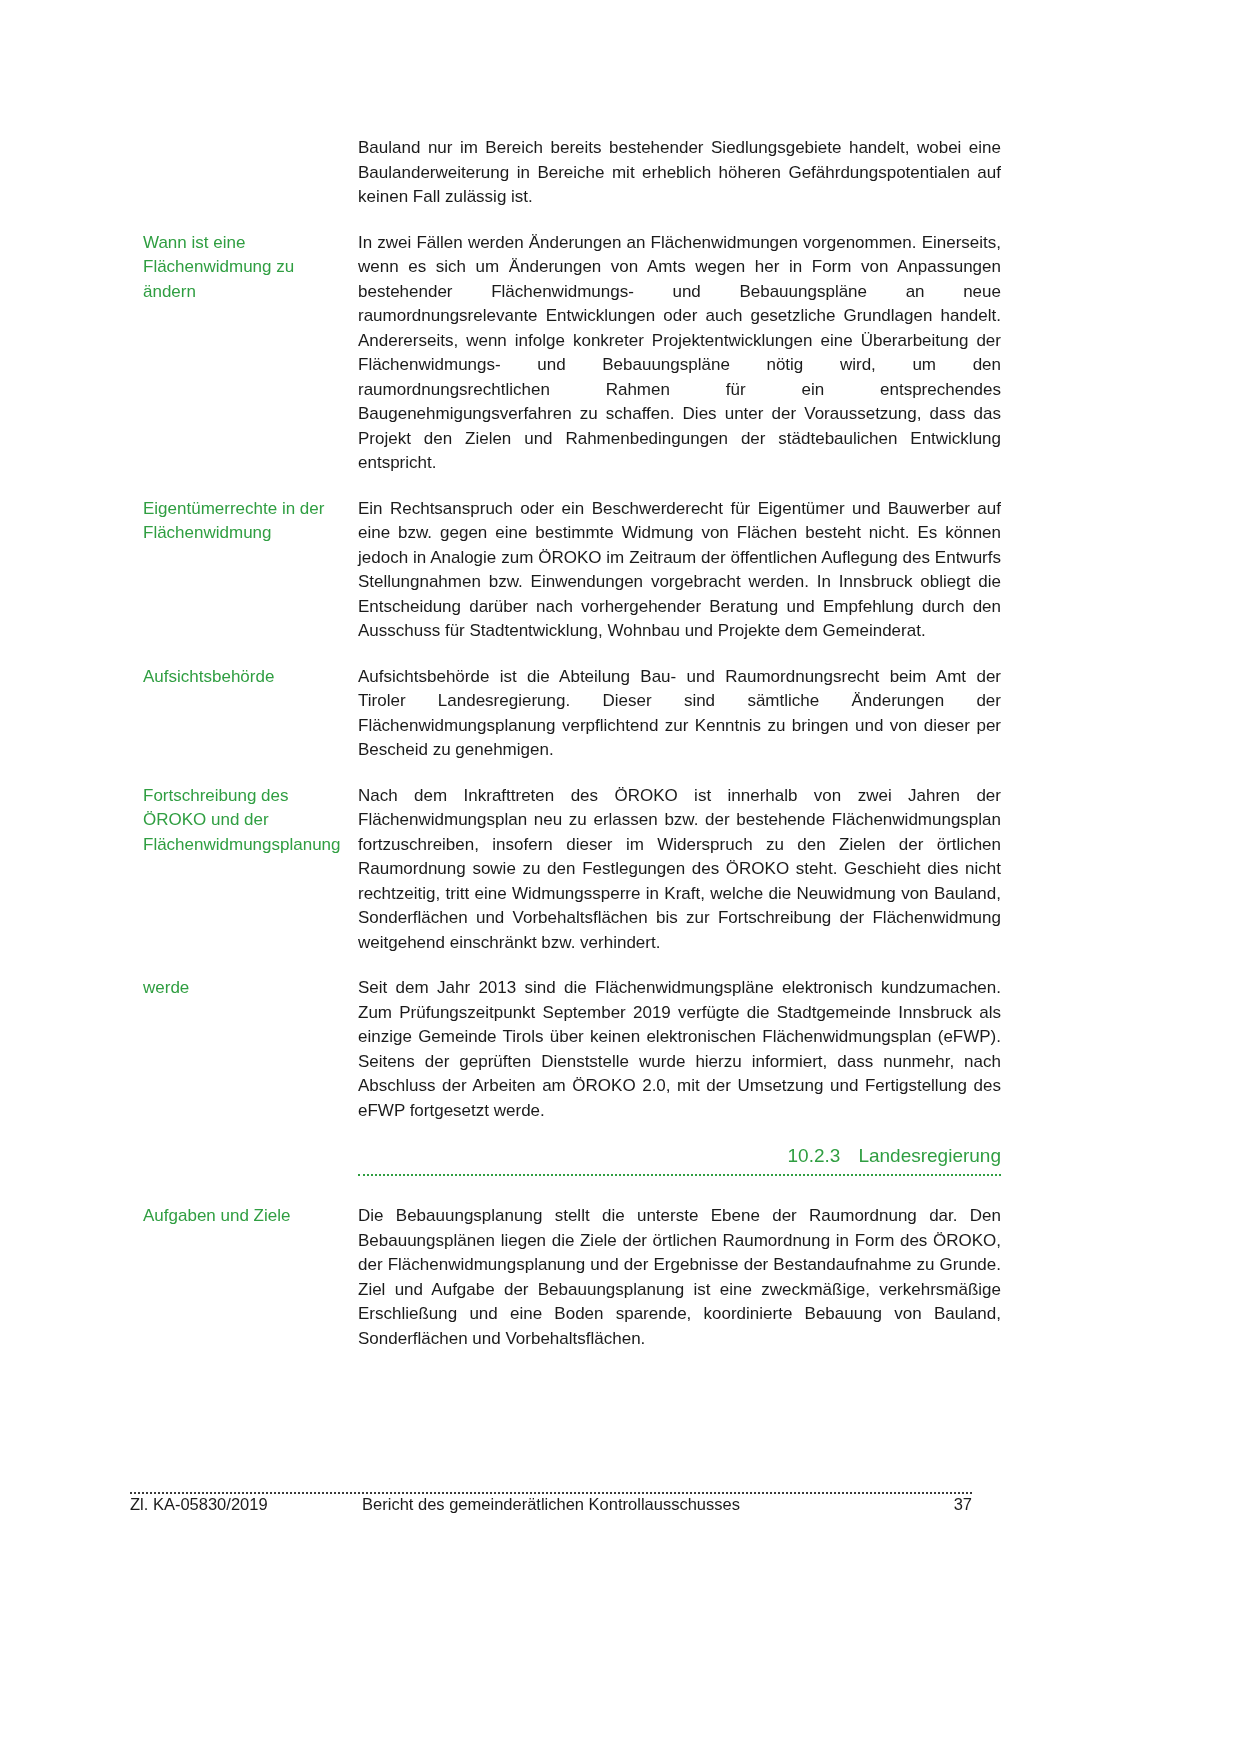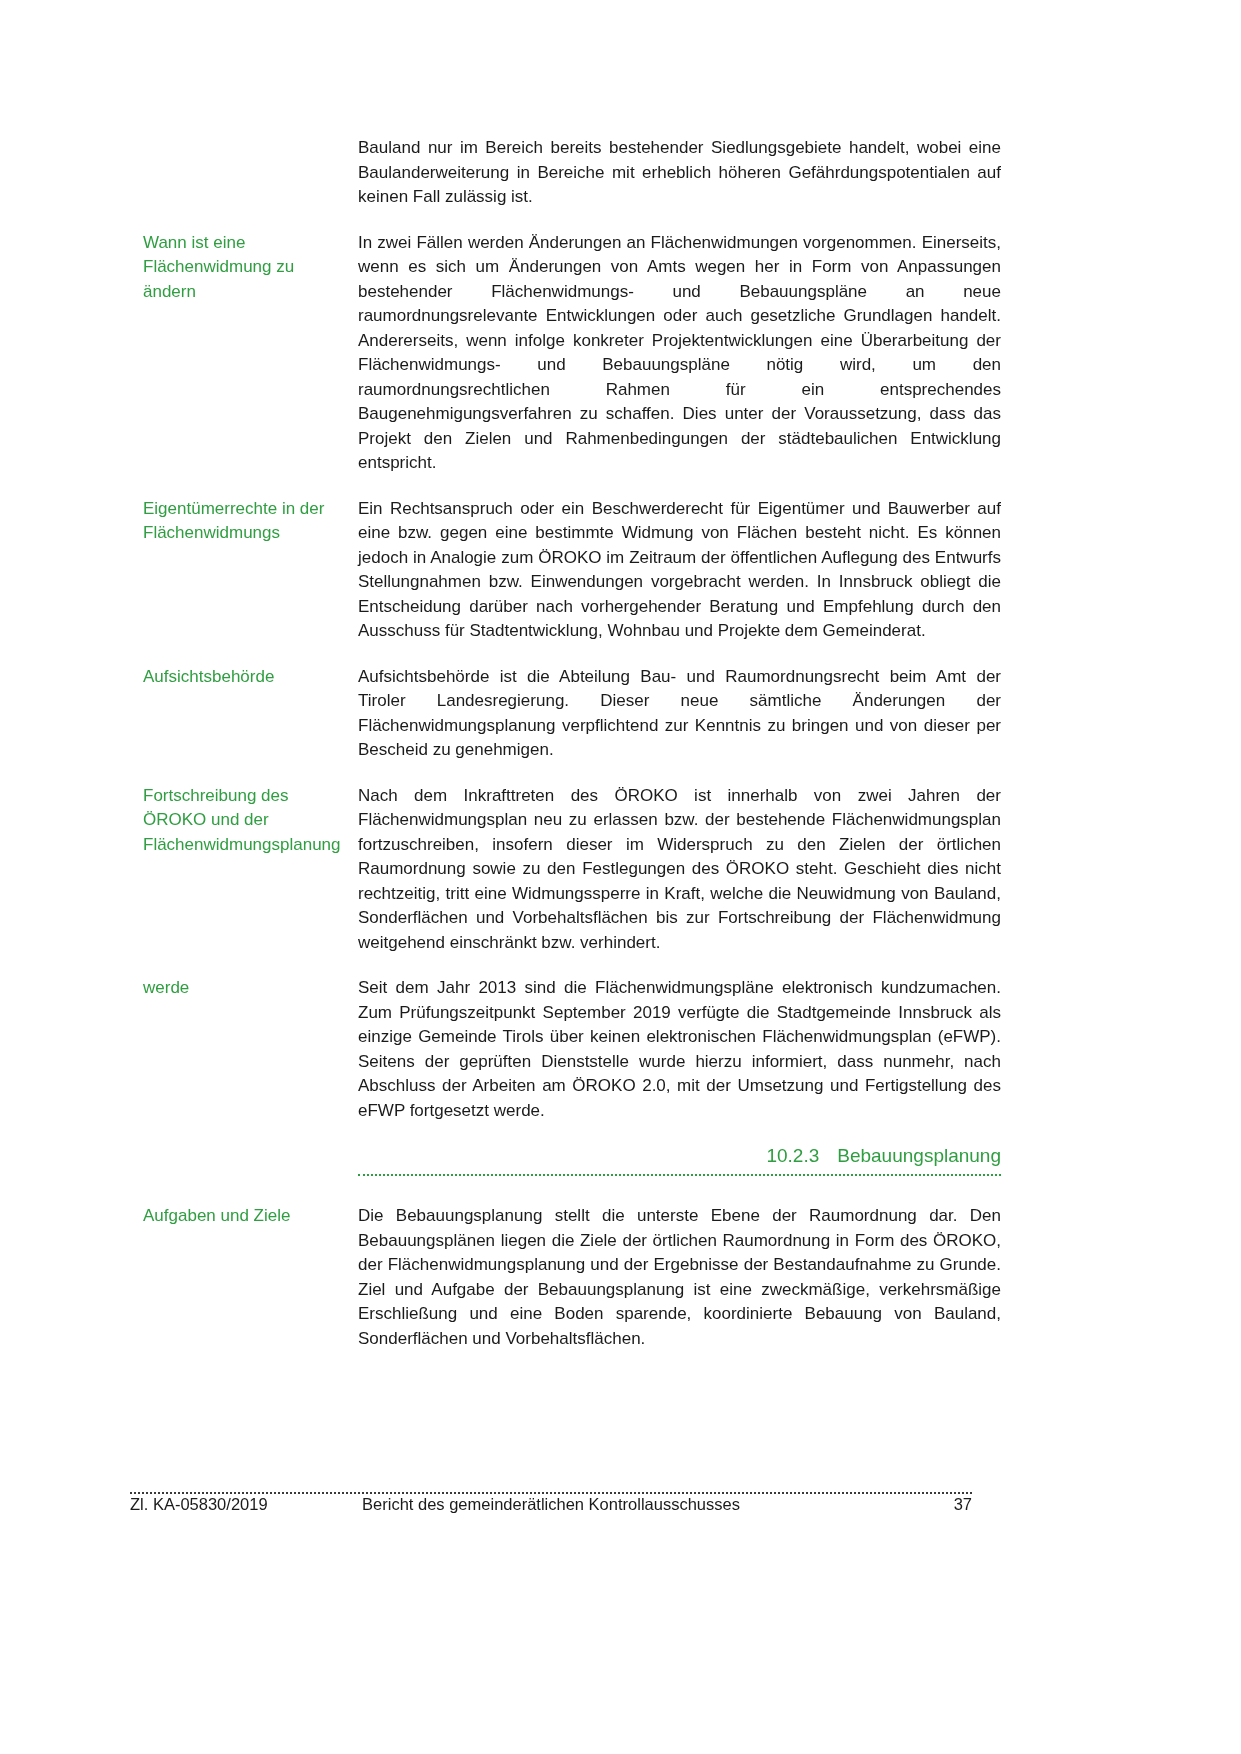--- a/index.html
+++ b/index.html
@@ -80,43 +80,43 @@
       <div class="margin-label"></div>
       <p class="body-text">Bauland nur im Bereich bereits bestehender Siedlungsgebiete handelt, wobei eine Baulanderweiterung in Bereiche mit erheblich höheren Gefährdungspotentialen auf keinen Fall zulässig ist.</p>
     </section>
 
     <section class="row">
       <div class="margin-label">Wann ist eine Flächenwidmung zu ändern</div>
       <p class="body-text">In zwei Fällen werden Änderungen an Flächenwidmungen vorgenommen. Einerseits, wenn es sich um Änderungen von Amts wegen her in Form von Anpassungen bestehender Flächenwidmungs- und Bebauungspläne an neue raumordnungsrelevante Entwicklungen oder auch gesetzliche Grundlagen handelt. Andererseits, wenn infolge konkreter Projektentwicklungen eine Überarbeitung der Flächenwidmungs- und Bebauungspläne nötig wird, um den raumordnungsrechtlichen Rahmen für ein entsprechendes Baugenehmigungsverfahren zu schaffen. Dies unter der Voraussetzung, dass das Projekt den Zielen und Rahmenbedingungen der städtebaulichen Entwicklung entspricht.</p>
     </section>
 
     <section class="row">
-      <div class="margin-label">Eigentümerrechte in der Flächenwidmungs</div>
+      <div class="margin-label">Eigentümerrechte in der Flächenwidmung</div>
       <p class="body-text">Ein Rechtsanspruch oder ein Beschwerderecht für Eigentümer und Bauwerber auf eine bzw. gegen eine bestimmte Widmung von Flächen besteht nicht. Es können jedoch in Analogie zum ÖROKO im Zeitraum der öffentlichen Auflegung des Entwurfs Stellungnahmen bzw. Einwendungen vorgebracht werden. In Innsbruck obliegt die Entscheidung darüber nach vorhergehender Beratung und Empfehlung durch den Ausschuss für Stadtentwicklung, Wohnbau und Projekte dem Gemeinderat.</p>
     </section>
 
     <section class="row">
       <div class="margin-label">Aufsichtsbehörde</div>
-      <p class="body-text">Aufsichtsbehörde ist die Abteilung Bau- und Raumordnungsrecht beim Amt der Tiroler Landesregierung. Dieser neue sämtliche Änderungen der Flächenwidmungsplanung verpflichtend zur Kenntnis zu bringen und von dieser per Bescheid zu genehmigen.</p>
+      <p class="body-text">Aufsichtsbehörde ist die Abteilung Bau- und Raumordnungsrecht beim Amt der Tiroler Landesregierung. Dieser sind sämtliche Änderungen der Flächenwidmungsplanung verpflichtend zur Kenntnis zu bringen und von dieser per Bescheid zu genehmigen.</p>
     </section>
 
     <section class="row">
       <div class="margin-label">Fortschreibung des ÖROKO und der Flächenwidmungs­planung</div>
       <p class="body-text">Nach dem Inkrafttreten des ÖROKO ist innerhalb von zwei Jahren der Flächenwidmungsplan neu zu erlassen bzw. der bestehende Flächenwidmungsplan fortzuschreiben, insofern dieser im Widerspruch zu den Zielen der örtlichen Raumordnung sowie zu den Festlegungen des ÖROKO steht. Geschieht dies nicht rechtzeitig, tritt eine Widmungssperre in Kraft, welche die Neuwidmung von Bauland, Sonderflächen und Vorbehaltsflächen bis zur Fortschreibung der Flächenwidmung weitgehend einschränkt bzw. verhindert.</p>
     </section>
 
     <section class="row">
       <div class="margin-label">werde</div>
       <p class="body-text">Seit dem Jahr 2013 sind die Flächenwidmungspläne elektronisch kundzumachen. Zum Prüfungszeitpunkt September 2019 verfügte die Stadtgemeinde Innsbruck als einzige Gemeinde Tirols über keinen elektronischen Flächenwidmungsplan (eFWP). Seitens der geprüften Dienststelle wurde hierzu informiert, dass nunmehr, nach Abschluss der Arbeiten am ÖROKO 2.0, mit der Umsetzung und Fertigstellung des eFWP fortgesetzt werde.</p>
     </section>
 
     <section class="row heading-row">
       <div class="margin-label"></div>
       <div class="heading-box">
-        <h2 class="heading-text"><span class="heading-number">10.2.3</span><span>Bebauungsplanung</span></h2>
+        <h2 class="heading-text"><span class="heading-number">10.2.3</span><span>Landesregierung</span></h2>
       </div>
     </section>
 
     <section class="row">
       <div class="margin-label">Aufgaben und Ziele</div>
       <p class="body-text">Die Bebauungsplanung stellt die unterste Ebene der Raumordnung dar. Den Bebauungsplänen liegen die Ziele der örtlichen Raumordnung in Form des ÖROKO, der Flächenwidmungsplanung und der Ergebnisse der Bestandaufnahme zu Grunde. Ziel und Aufgabe der Bebauungsplanung ist eine zweckmäßige, verkehrsmäßige Erschließung und eine Boden sparende, koordinierte Bebauung von Bauland, Sonderflächen und Vorbehaltsflächen.</p>
     </section>
 
   </main>
 

